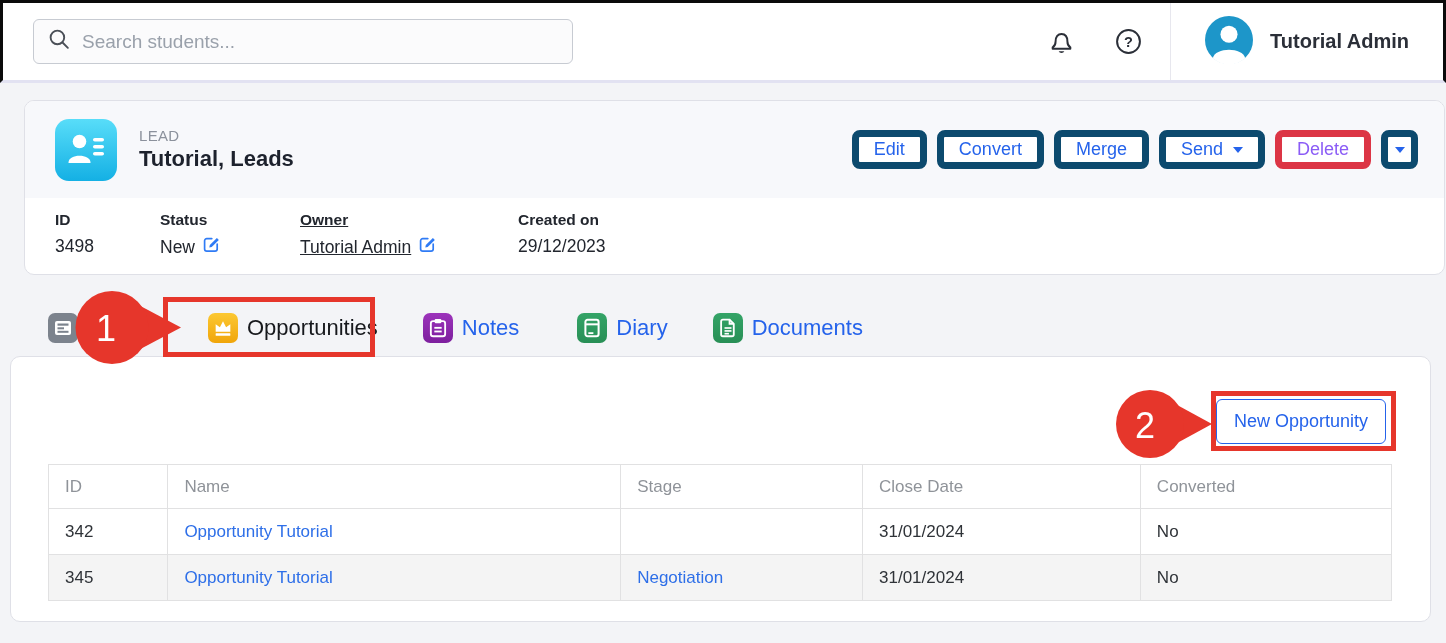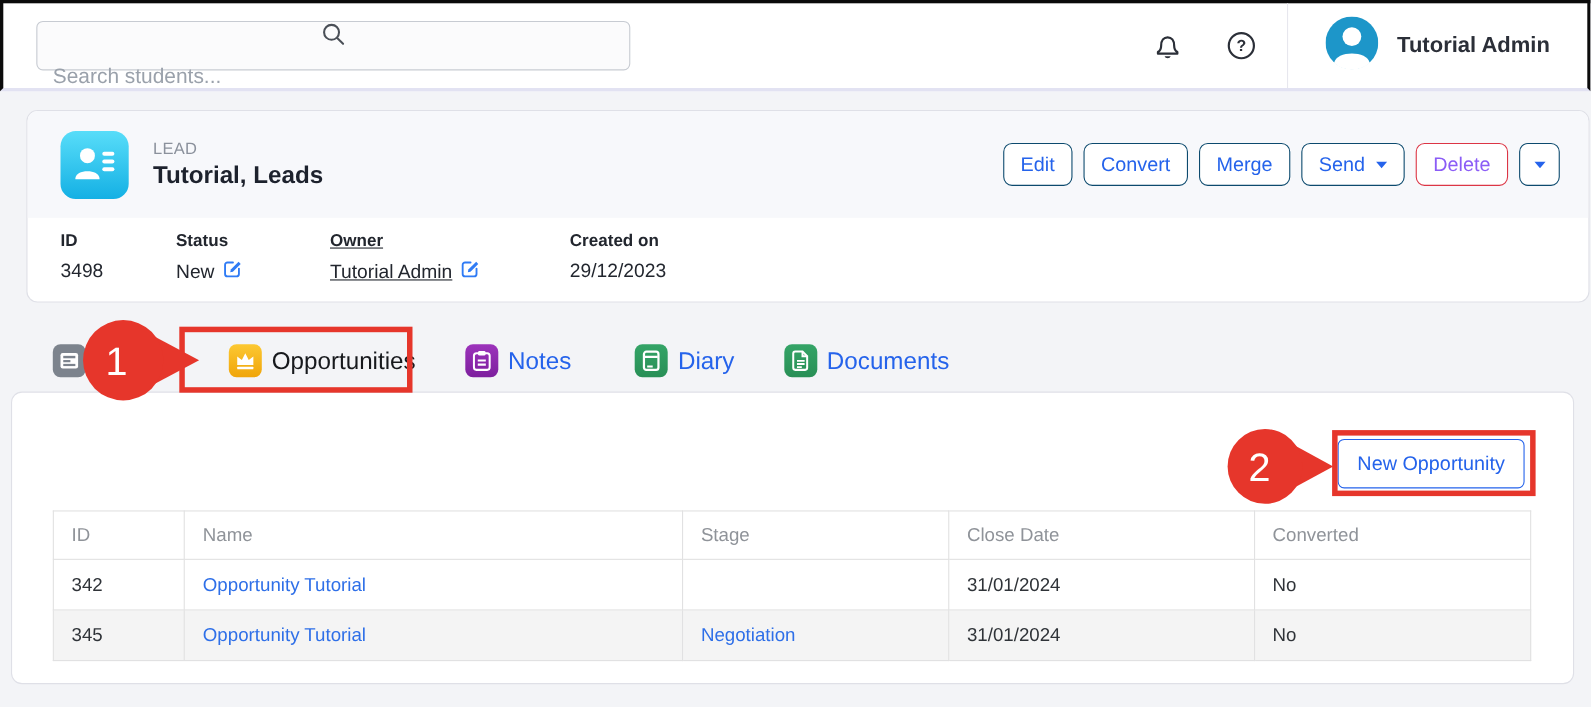--- a/index.html
+++ b/index.html
@@ -18,21 +18,21 @@
     background:#fff;
     border-top:3px solid #0b0b0b;
     border-left:3px solid #0b0b0b;
     border-right:3px solid #0b0b0b;
     border-bottom:3px solid #e2e2f2;
     display:flex; align-items:center;
   }
   .search-box {
     margin-left:30px; width:540px; height:45px;
     border:1px solid #c7cbd2; border-radius:6px; background:#fbfbfc;
-    display:flex; align-items:center; padding:0 14px; gap:11px;flex-direction:column;
+    display:flex; align-items:center; padding:0 14px; gap:11px;
   }
   .search-box input {
     border:none; outline:none; background:transparent;
     font-family:inherit; font-size:19px; color:#3a3f47; width:100%;
   }
   .search-box input::placeholder { color:#9aa1ab; }
   .topbar-right { margin-left:auto; display:flex; align-items:center; height:100%; }
   .icon-btn { display:flex; align-items:center; justify-content:center; cursor:pointer; }
   .bell-wrap { margin-right:40px; }
   .help-wrap { margin-right:28px; }
@@ -54,21 +54,21 @@
     background:linear-gradient(180deg,#58ddf9,#14b0e4);
     display:flex; align-items:center; justify-content:center; flex:0 0 auto;
   }
   .lead-title-text { margin-left:22px; }
   .lead-type { font-size:15px; color:#8b919c; letter-spacing:.3px; }
   .lead-name { font-size:22px; font-weight:bold; color:#1d222d; margin-top:2px; }
   .action-buttons { margin-left:auto; display:flex; align-items:center; gap:10px; }
   .btn {
     display:inline-flex; align-items:center; justify-content:center;
     height:39px; padding:0 15px; background:#fff;
-    border:1px solid #0c4a6e; border-radius:8px;
+    border:7px solid #0c4a6e; border-radius:8px;
     color:#2563eb; font-size:18px; font-family:inherit; cursor:pointer; white-space:nowrap;
   }
   .btn-danger { border-color:#dc3545; color:#8b5cf6; }
   .btn-caret-only { width:37px; padding:0; }
   .caret {
     display:inline-block; width:0; height:0;
     border-left:5.5px solid transparent; border-right:5.5px solid transparent;
     border-top:6.5px solid currentColor;
   }
   .btn .caret { margin-left:10px; }

